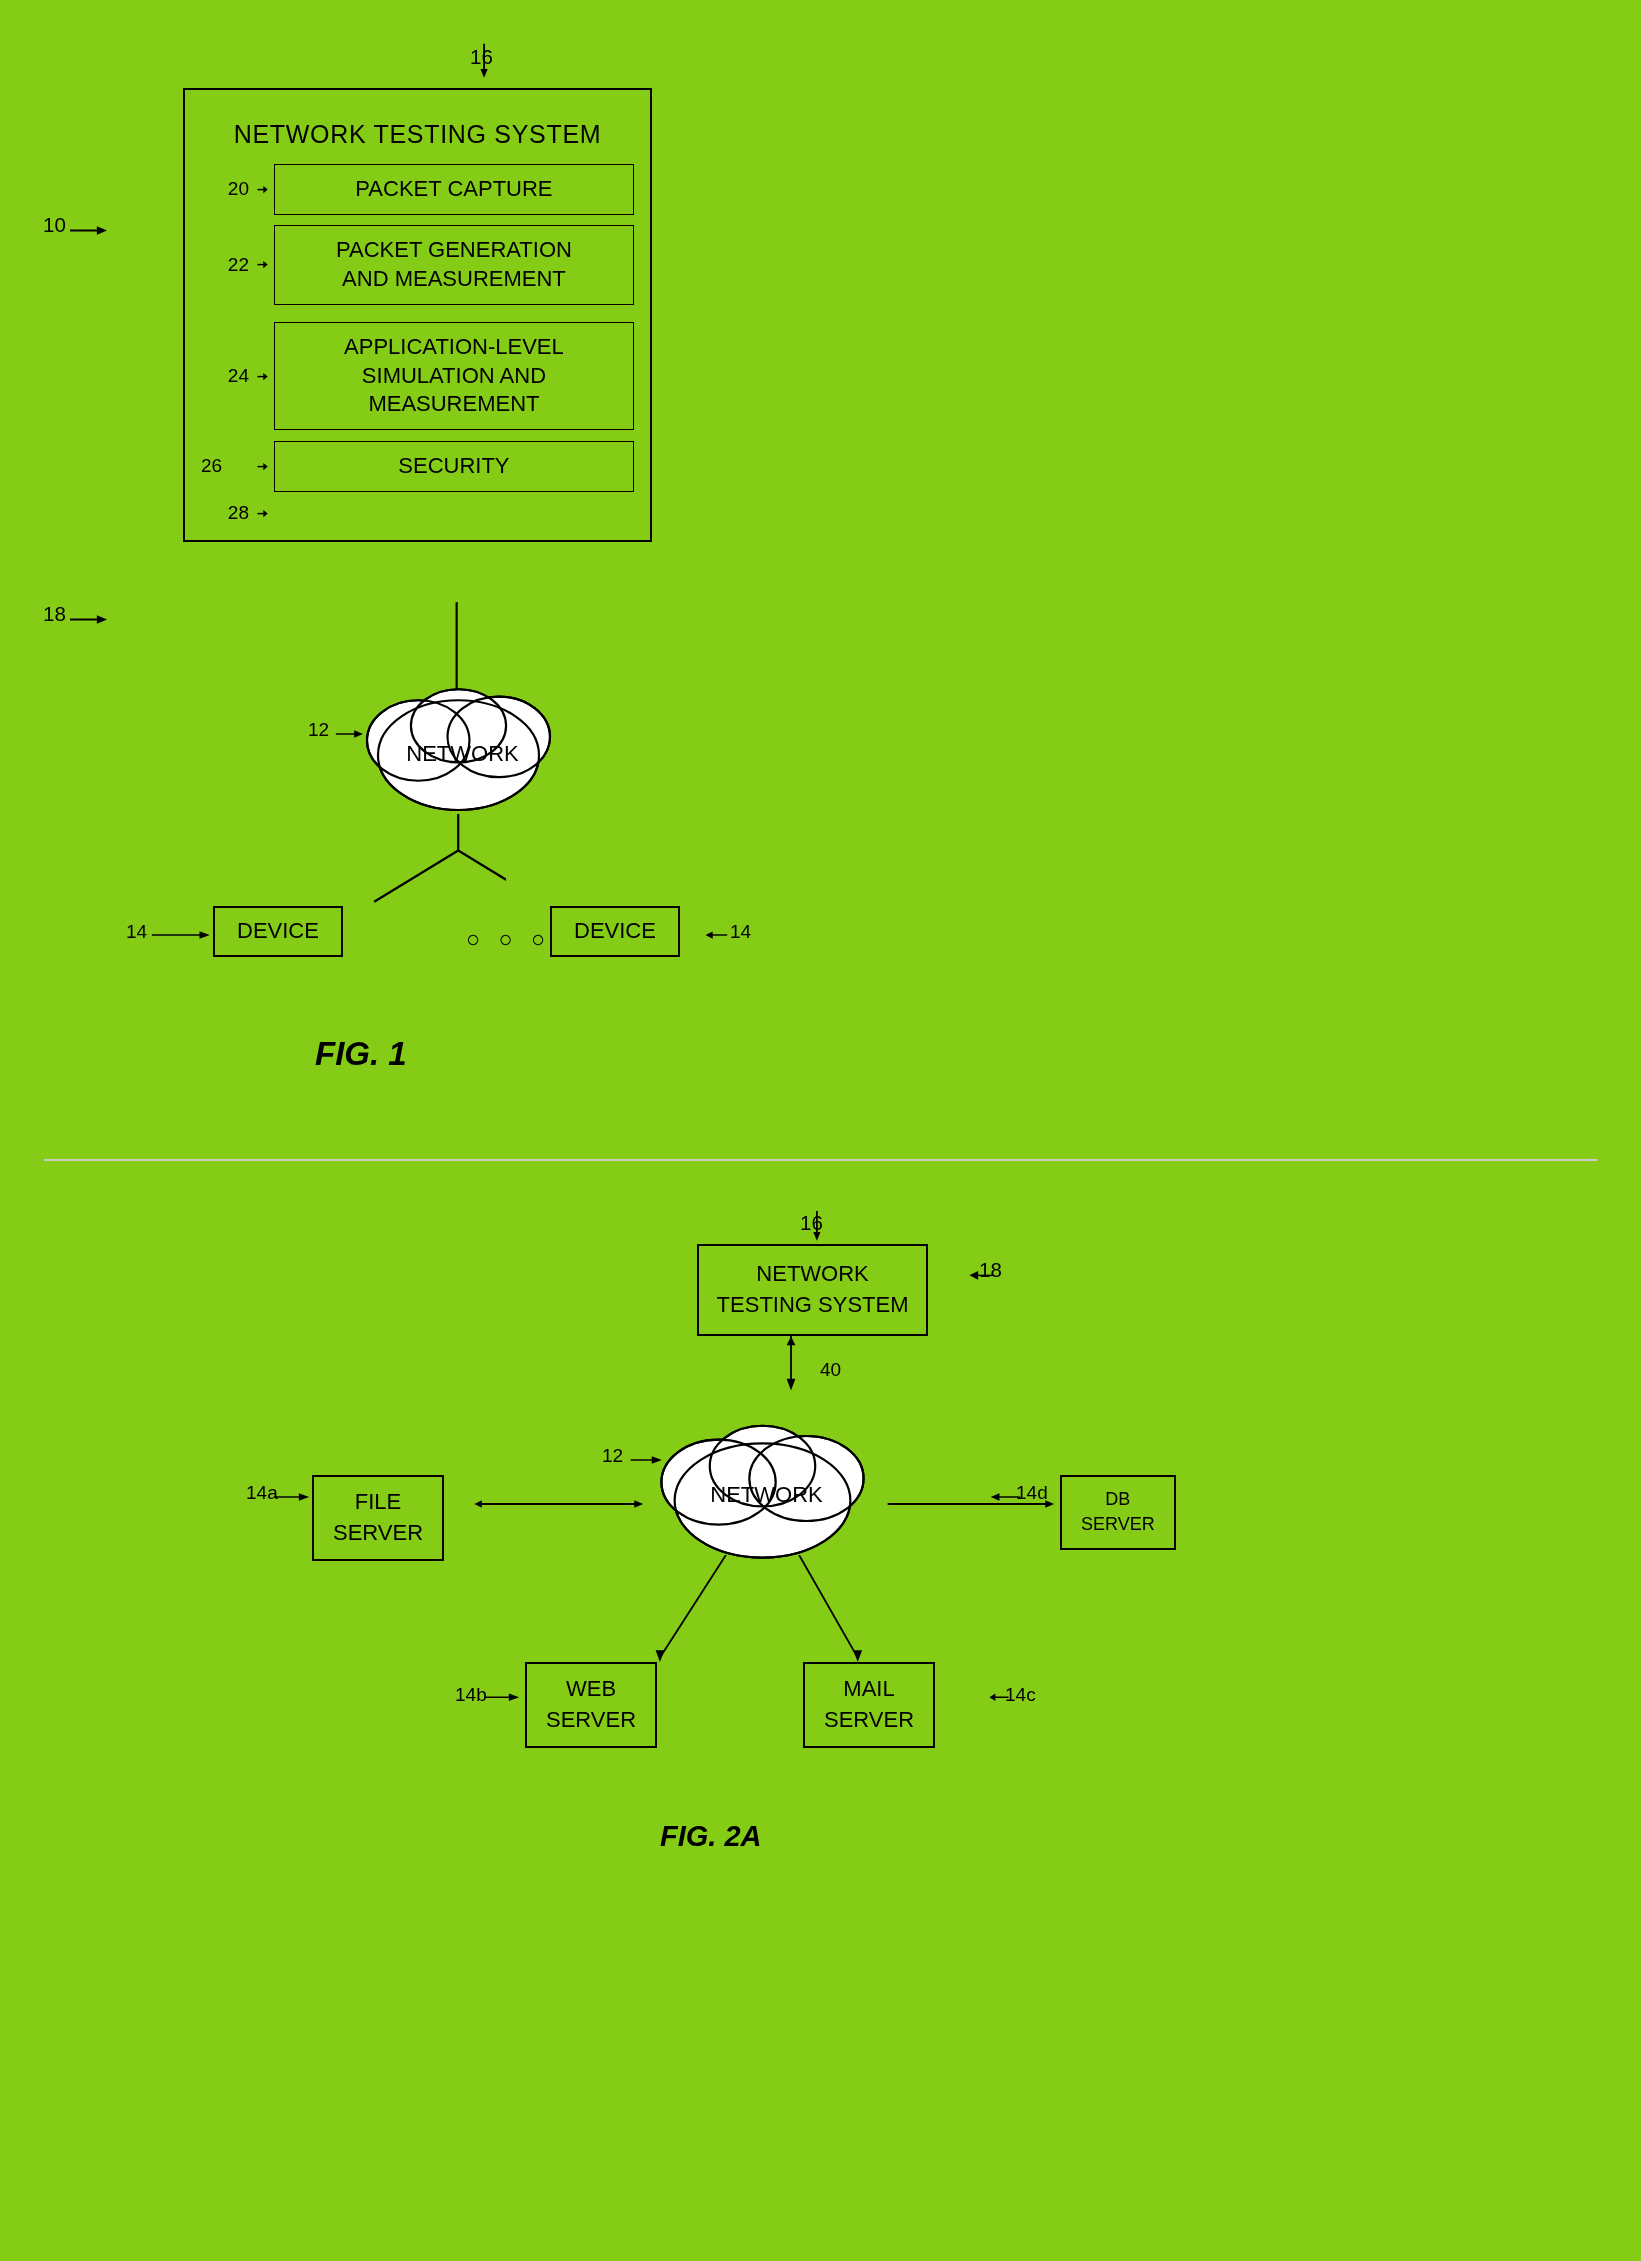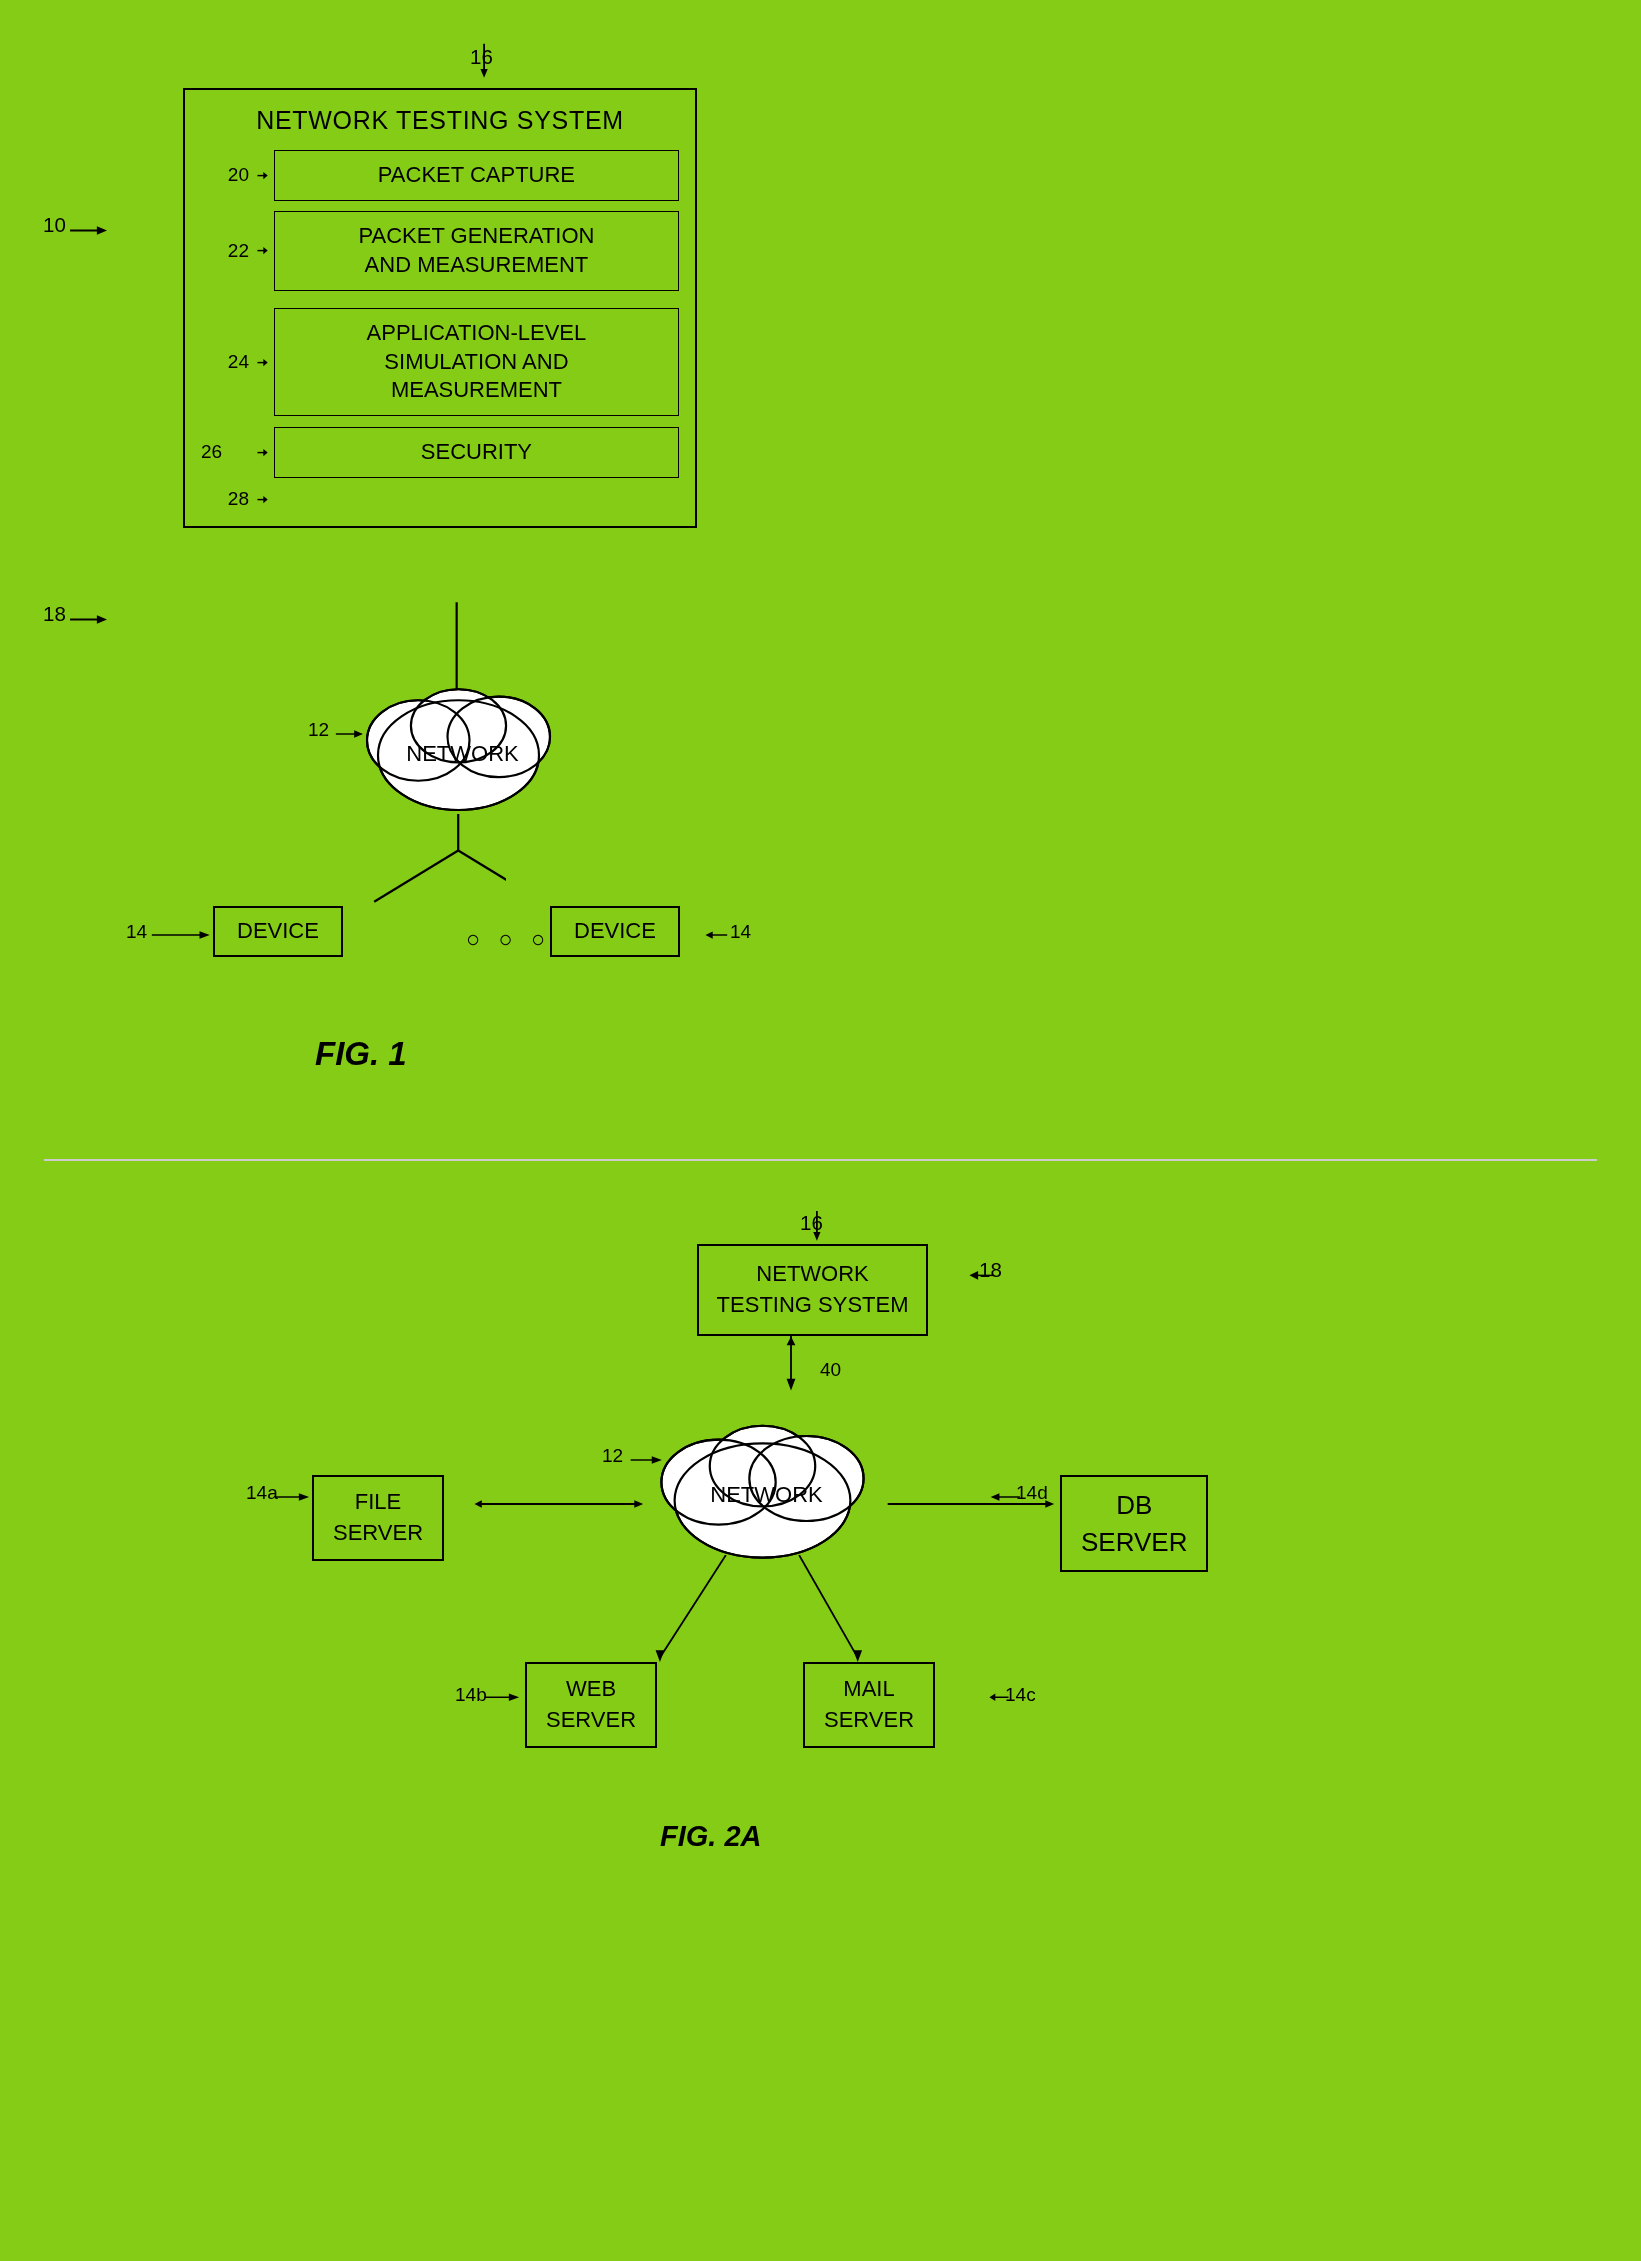--- a/index.html
+++ b/index.html
@@ -37,21 +37,21 @@
     <line x1="5" y1="20" x2="50" y2="20" stroke="#000" stroke-width="2.5"></line>
     <polygon points="42,14 56,20 42,26" fill="#000"></polygon>
   </svg>
 
   <div style="position:absolute; top:602px; left:43px; font-size:20.5px;">18</div>
   <svg style="position:absolute; top:605px; left:66px;" width="48" height="29" viewBox="0 0 65 40">
     <line x1="5" y1="20" x2="50" y2="20" stroke="#000" stroke-width="2.5"></line>
     <polygon points="42,14 56,20 42,26" fill="#000"></polygon>
   </svg>
 
-  <div style="position:absolute; top:88px; left:183px; width:514px; border:2.2px solid #000; padding:16px 16px 16px 16px;">
+  <div style="position:absolute; top:88px; left:183px; width:469px; border:2.2px solid #000; padding:30px 16px 16px 16px;">
 
     <div style="text-align:center; font-size:25px; margin-bottom:14.7px; letter-spacing:0.7px;">NETWORK TESTING SYSTEM</div>
 
     <div style="display:flex; align-items:center; margin-bottom:10.3px;">
       <div style="font-size:19px; min-width:48px; text-align:right; margin-right:7.3px;">20</div>
       <svg width="13.2" height="13.2" style="margin-right:4.4px;" viewBox="0 0 18 18">
           <line x1="2" y1="9" x2="14" y2="9" stroke="#000" stroke-width="2"></line>
           <polygon points="10,4 16,9 10,14" fill="#000"></polygon>
         </svg>
       <div style="border:1.5px solid #000; padding:10.3px 14.7px; flex:1; text-align:center; font-size:22px; line-height:1.3;">PACKET CAPTURE</div>
@@ -208,21 +208,21 @@
     <line x1="5" y1="15" x2="46" y2="15" stroke="#000" stroke-width="2"></line>
     <polygon points="38,10 52,15 38,20" fill="#000"></polygon>
   </svg>
 
   <svg style="position:absolute; top:1493px; left:473px;" width="176" height="22" viewBox="0 0 240 30">
     <line x1="5" y1="15" x2="228" y2="15" stroke="#000" stroke-width="2.5"></line>
     <polygon points="12,10 2,15 12,20" fill="#000"></polygon>
     <polygon points="220,10 232,15 220,20" fill="#000"></polygon>
   </svg>
 
-  <div style="position:absolute; top:1475px; left:1060px; border:2.2px solid #000; padding:10.3px 19px; font-size:26px; text-align:center; line-height:1.4;">DB<br>SERVER</div>
+  <div style="position:absolute; top:1475px; left:1060px; border:2.2px solid #000; padding:10.3px 19px; font-size:18px; text-align:center; line-height:1.4;">DB<br>SERVER</div>
   <div style="position:absolute; top:1482px; left:1016px; font-size:19px;">14d</div>
   <svg style="position:absolute; top:1486px; left:989px;" width="37" height="22" viewBox="0 0 50 30">
     <line x1="42" y1="15" x2="8" y2="15" stroke="#000" stroke-width="2"></line>
     <polygon points="14,10 2,15 14,20" fill="#000"></polygon>
   </svg>
 
   <svg style="position:absolute; top:1493px; left:884px;" width="176" height="22" viewBox="0 0 240 30">
     <line x1="5" y1="15" x2="228" y2="15" stroke="#000" stroke-width="2.5"></line>
     <polygon points="220,10 232,15 220,20" fill="#000"></polygon>
   </svg>

